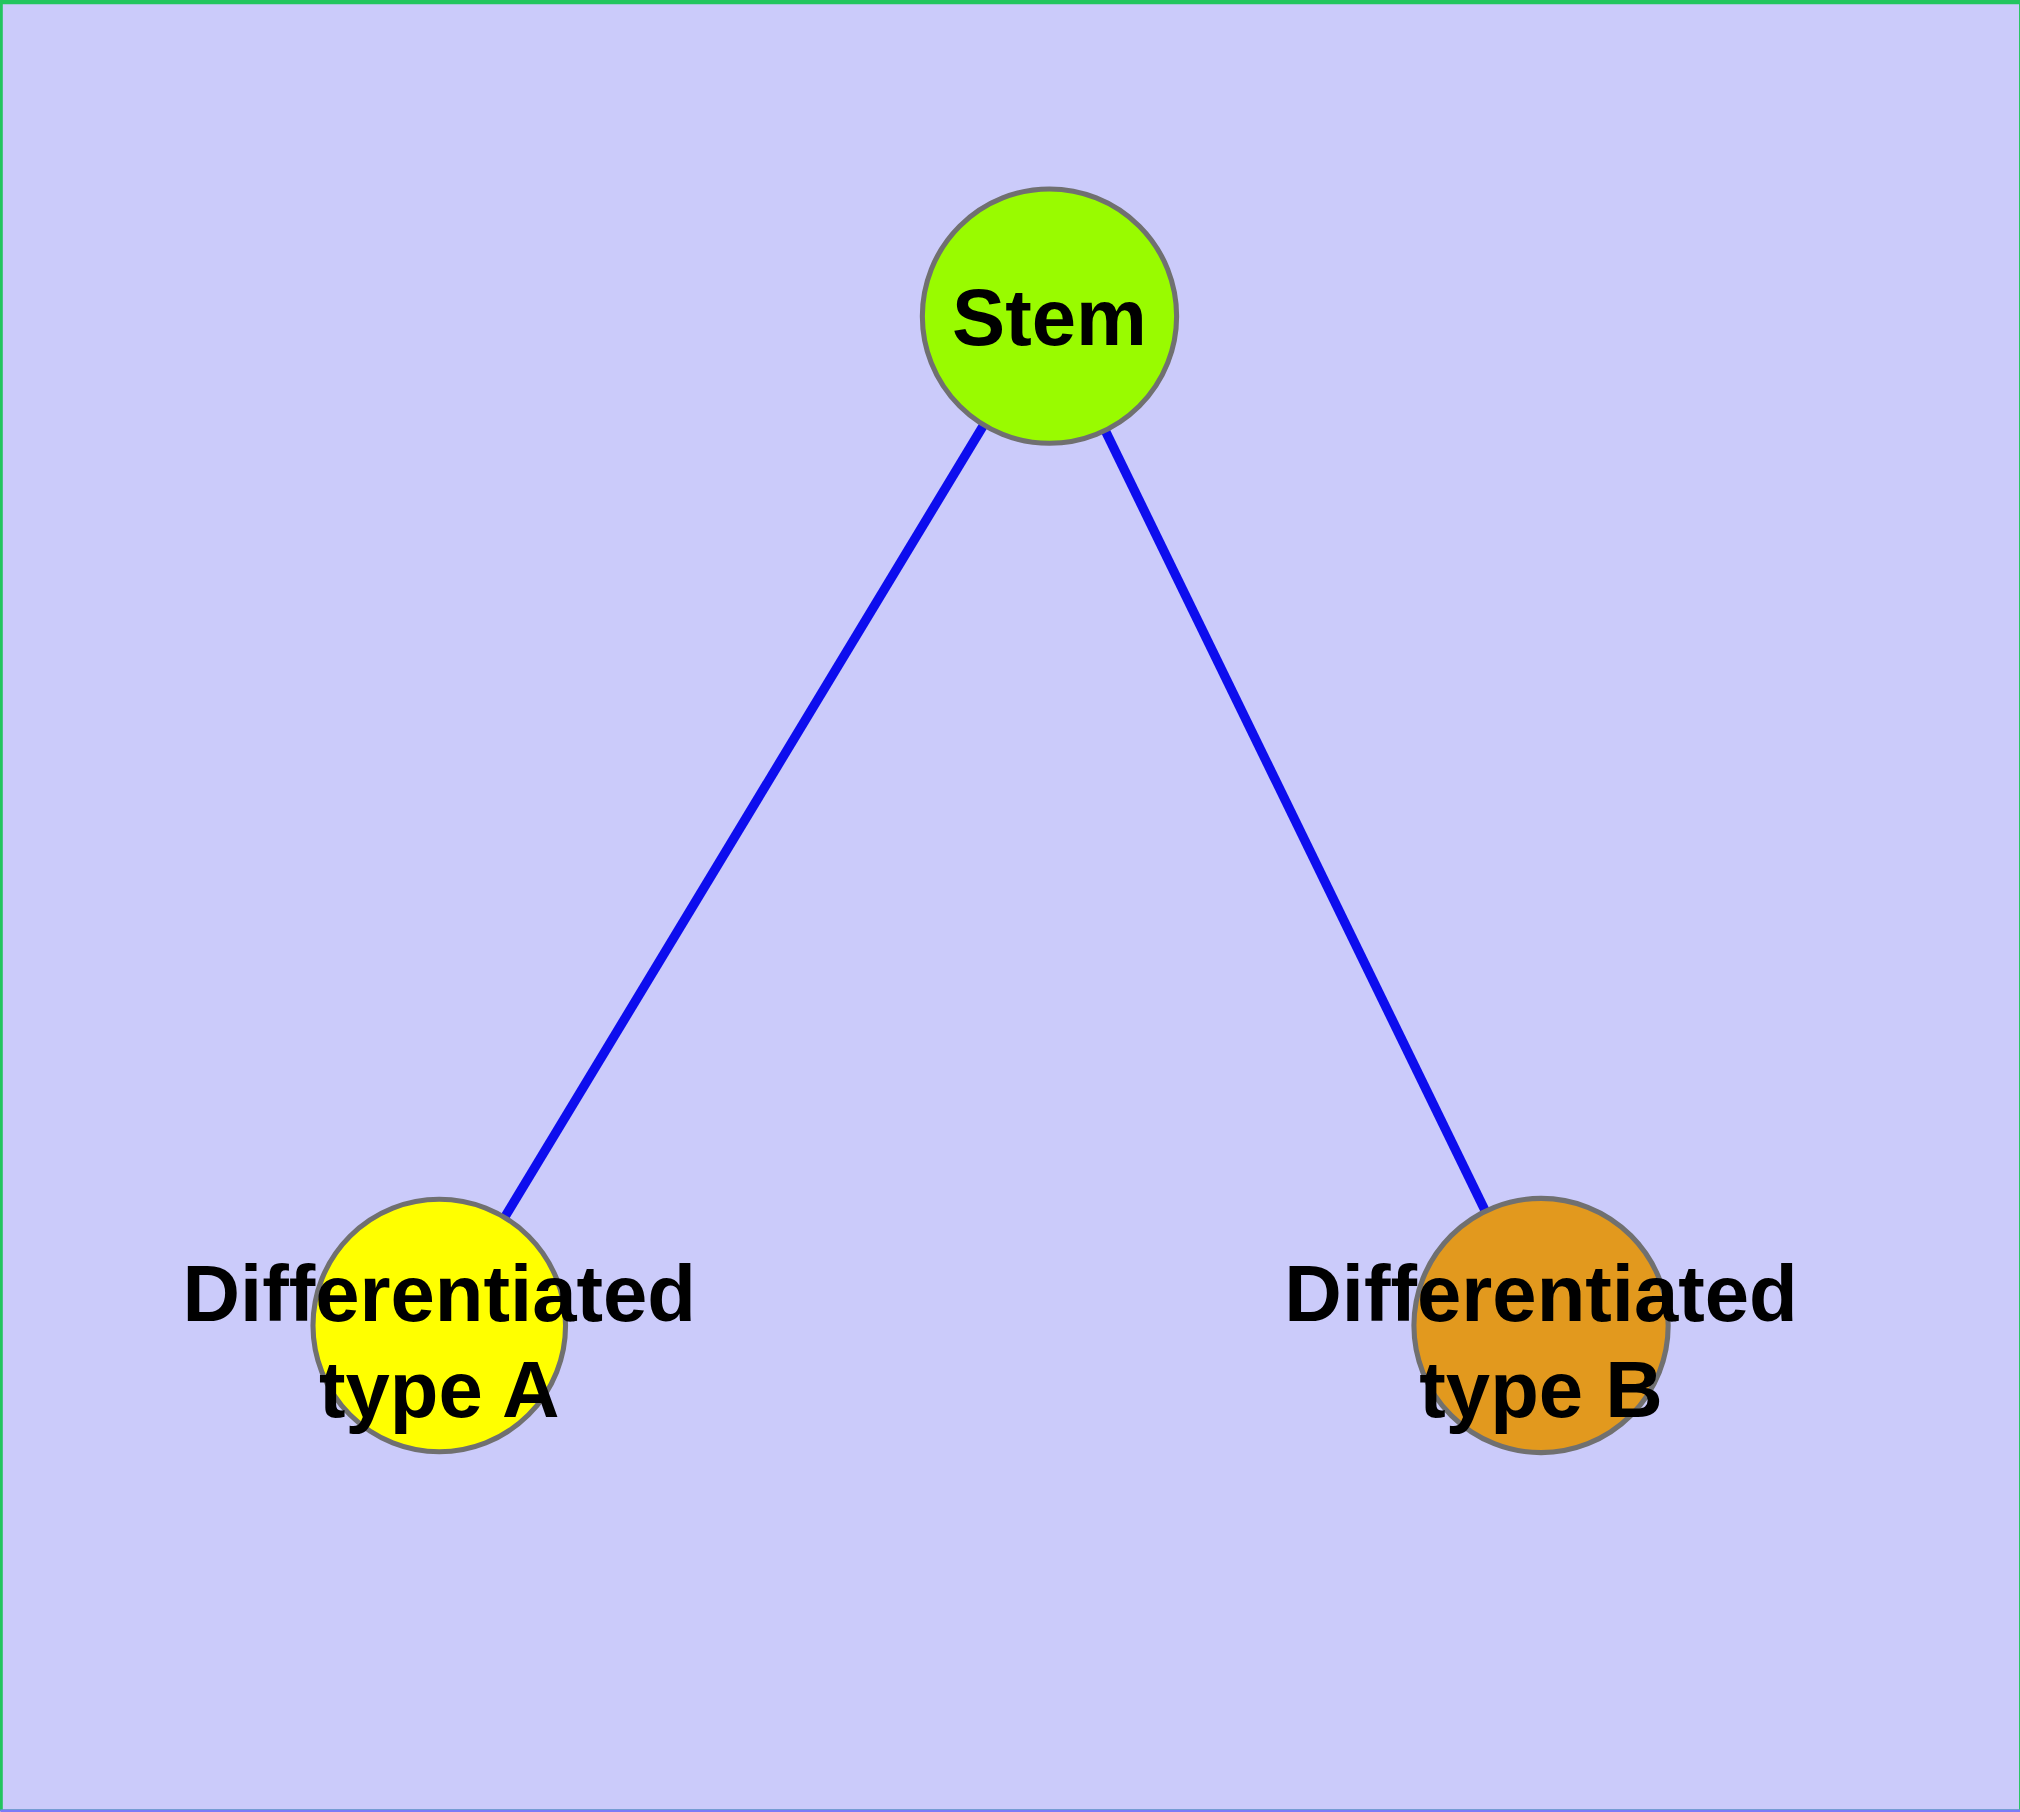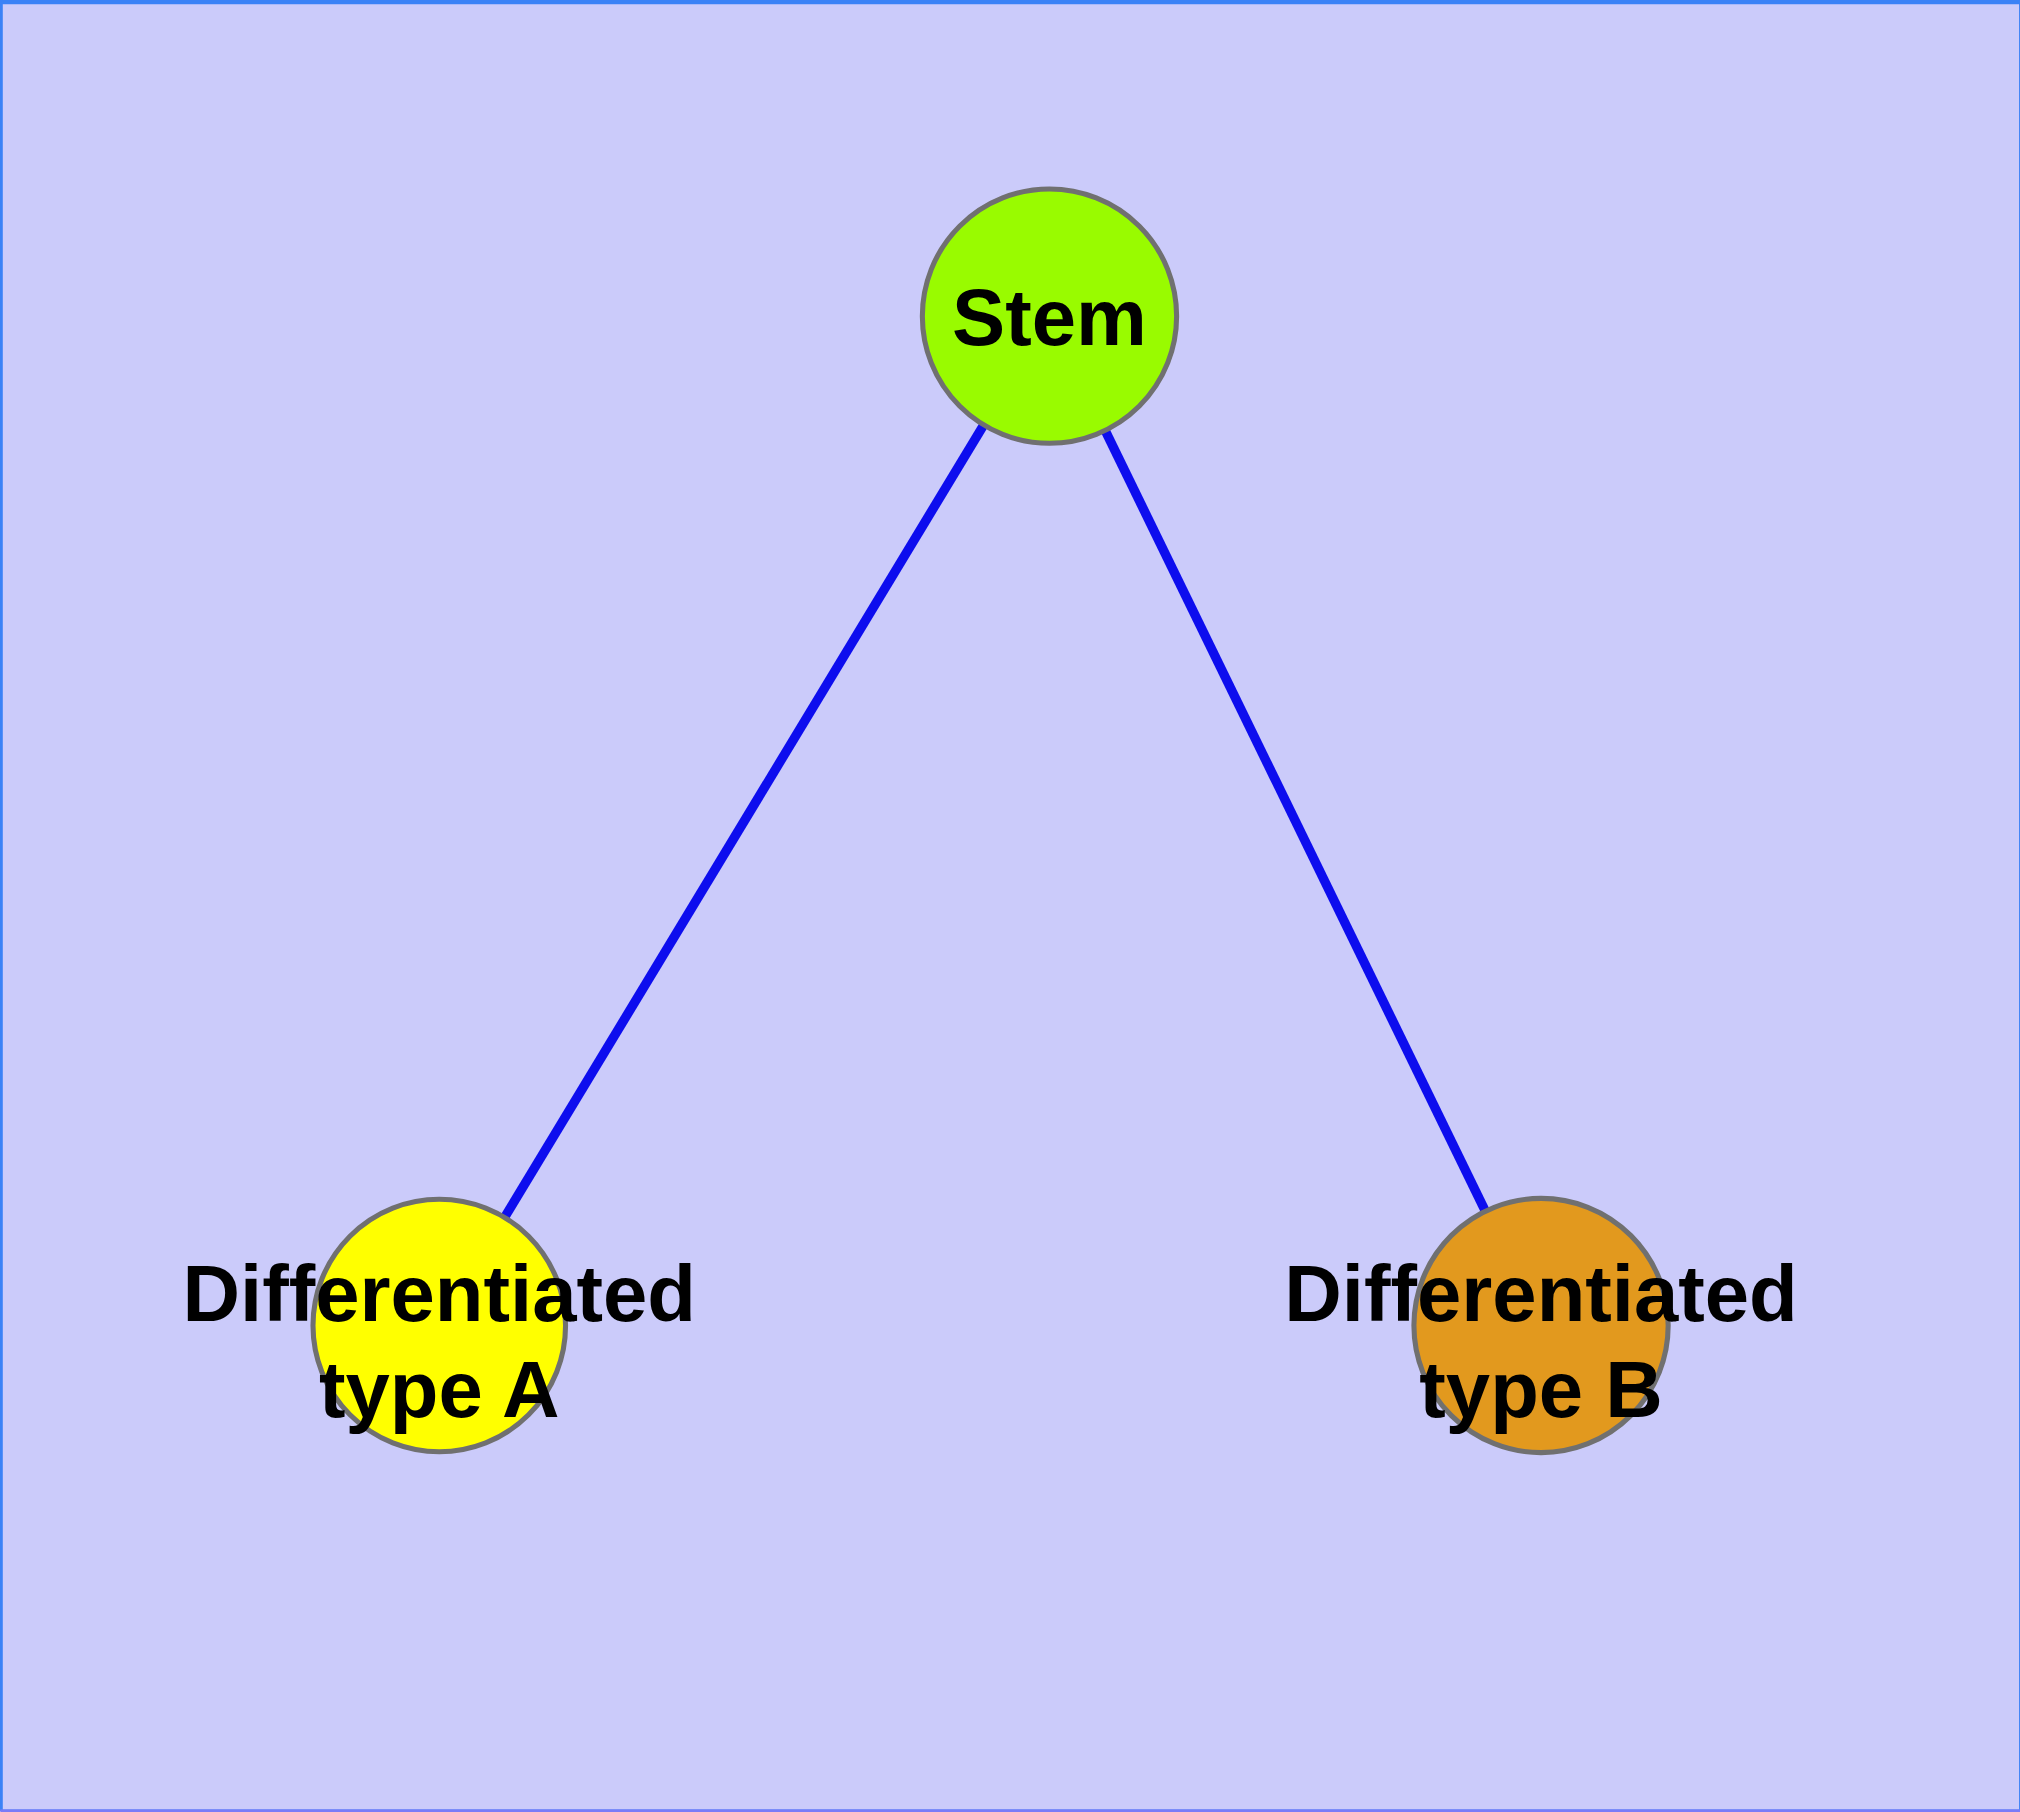--- a/index.html
+++ b/index.html
@@ -7,21 +7,21 @@
     padding: 0;
     background: #ffffff;
     width: 2021px;
     height: 1812px;
     overflow: hidden;
   }
   .canvas {
     position: relative;
     width: 2021px;
     height: 1811px;
-    background: #3b82f6;
+    background: #22c55e;
   }
   svg.graph {
     position: absolute;
     left: 0;
     top: 0;
     display: block;
   }
   text.node-label {
     font-family: "Liberation Sans", "DejaVu Sans", sans-serif;
     font-weight: bold;

